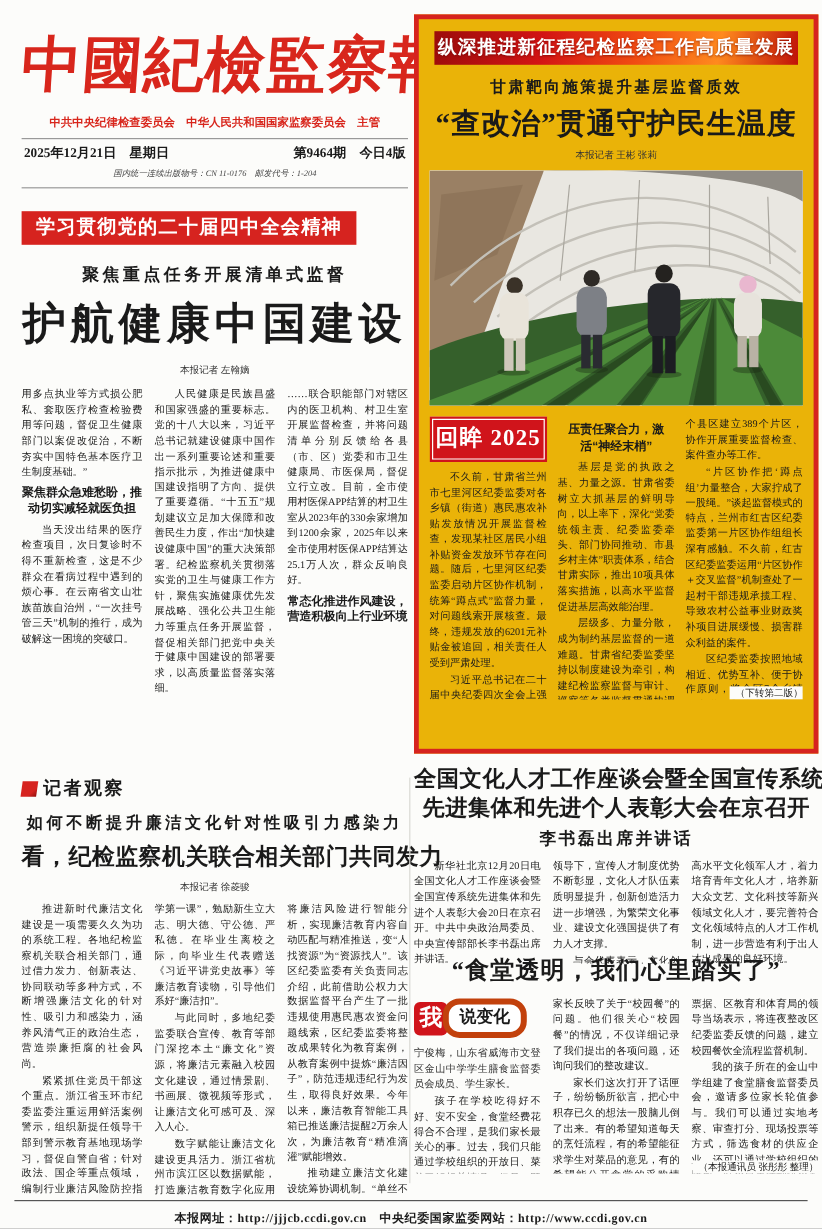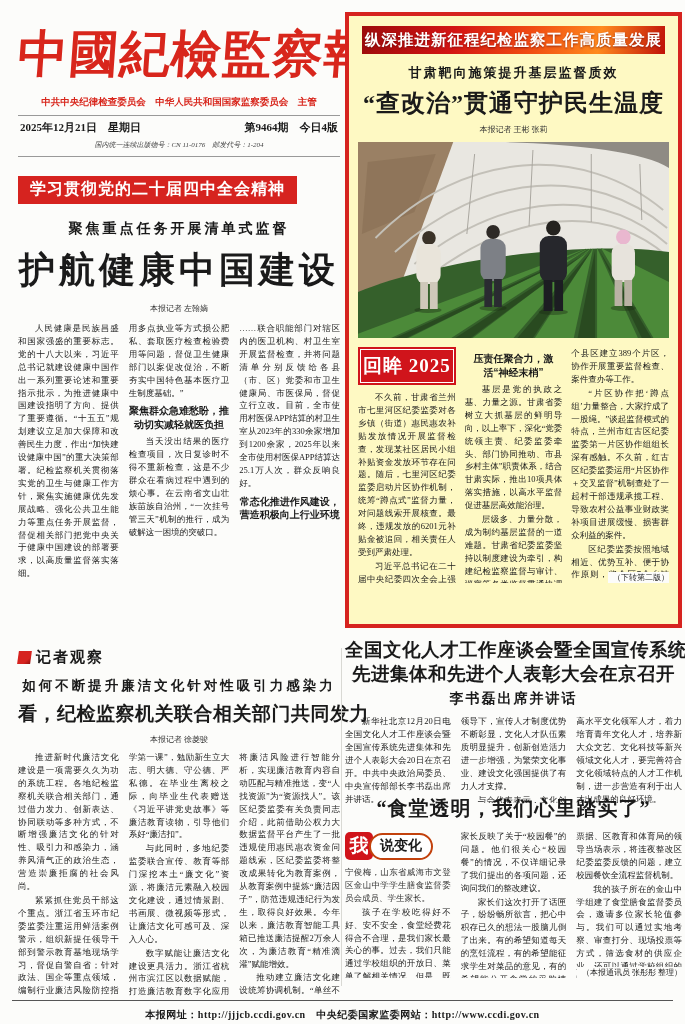--- a/index.html
+++ b/index.html
@@ -26,21 +26,21 @@
   .lead-left{position:absolute;left:18px;top:176px;width:322px;}
   .red-banner{display:inline-block;background:#d6231f;color:#fff;font-weight:900;font-size:16px;
               padding:3px 12px 4px;letter-spacing:1px;font-family:"Liberation Sans","DejaVu Sans",sans-serif;}
   .ll-kicker{font-size:14px;font-weight:bold;text-align:center;letter-spacing:3px;margin-top:16px;}
   .ll-head{font-size:36px;font-weight:900;text-align:center;letter-spacing:4px;margin-top:8px;
            font-family:"Liberation Sans","DejaVu Sans",sans-serif;white-space:nowrap;}
   .ll-byline{margin:8px 0 8px;}
   .ll-cols{height:336px;}
   
   .lead-right{position:absolute;left:345px;top:12px;width:337px;height:616px;box-sizing:border-box;
-              border:4px solid #d6231f;background:#fef9c3;padding:8px 9px;}
+              border:4px solid #d6231f;background:#eab308;padding:8px 9px;}
   .lr-banner{height:28px;line-height:28px;text-align:center;color:#fff;font-weight:900;font-size:15.5px;
              letter-spacing:1px;font-family:"Liberation Sans","DejaVu Sans",sans-serif;
              background:linear-gradient(100deg,#9c0b0b 0%,#d31414 30%,#f04a12 55%,#ff8a1e 78%,#c01108 100%);
              text-shadow:0 1px 2px rgba(90,0,0,.6);margin:2px 4px 10px;}
   .lr-kicker{font-size:13px;font-weight:bold;text-align:center;letter-spacing:2px;}
   .lr-head{font-size:24px;font-weight:900;text-align:center;letter-spacing:1px;margin-top:5px;white-space:nowrap;}
   .lr-byline{margin:5px 0 7px;}
   .lr-photo{width:100%;height:196px;display:block;background:#e6e3dc;}
   .lr-caption{font-size:7.5px;line-height:1.5;text-align:justify;margin-top:5px;color:#222;}
   .lr-credit{float:right;font-weight:bold;}
@@ -55,21 +55,21 @@
   .cu-sub{font-size:14px;font-weight:bold;text-align:center;margin-top:4px;letter-spacing:2px;}
   .cu-cols{height:88px;margin-top:7px;}
   
   .canteen{position:absolute;left:345px;top:795px;width:337px;}
   .ca-head{font-size:20px;font-weight:900;text-align:center;letter-spacing:1px;white-space:nowrap;}
   .ca-cols{height:148px;margin-top:8px;}
   .badge-row{display:flex;align-items:center;margin:2px 0 6px;}
   .badge-me{width:28px;height:28px;background:#d0141b;color:#fff;font-weight:900;font-size:19px;
             line-height:28px;text-align:center;border-radius:5px;flex:0 0 28px;
             font-family:"Liberation Sans","DejaVu Sans",sans-serif;}
-  .badge-pill{border:2px solid #c2410c;border-radius:14px;padding:2px 9px 3px;margin-left:-4px;
+  .badge-pill{border:5px solid #c2410c;border-radius:14px;padding:2px 9px 3px;margin-left:-4px;
               font-size:14px;font-weight:900;background:#fff;white-space:nowrap;
               font-family:"Liberation Sans","DejaVu Sans",sans-serif;}
   .ca-intro{font-size:8px;color:#333;line-height:1.5;text-align:justify;margin:0 0 4px;}
   
   .observer{position:absolute;left:18px;top:648px;width:322px;}
   .ob-header{display:flex;align-items:center;gap:5px;}
   .ob-icon{width:13px;height:13px;background:linear-gradient(135deg,#d6231f 70%,#8f0f0c 100%);
            transform:skewX(-8deg);flex:0 0 13px;}
   .ob-title{font-size:15px;font-weight:900;letter-spacing:2px;font-family:"Liberation Sans","DejaVu Sans",sans-serif;}
   .ob-kicker{font-size:13.5px;font-weight:bold;text-align:center;letter-spacing:3px;margin-top:10px;}
@@ -191,26 +191,26 @@
     </div>
   </div>
 
   <div class="lead-left">
     <div class="red-banner">学习贯彻党的二十届四中全会精神</div>
     <div class="ll-kicker">聚焦重点任务开展清单式监督</div>
     <div class="ll-head">护航健康中国建设</div>
     <div class="byline ll-byline">本报记者 左翰嫡</div>
     <div class="cols ll-cols bodytext">
       <div>
-        <p class="pi">人民健康是民族昌盛和国家强盛的重要标志。党的十八大以来，习近平总书记就建设健康中国作出一系列重要论述和重要指示批示，为推进健康中国建设指明了方向、提供了重要遵循。“十五五”规划建议立足加大保障和改善民生力度，作出“加快建设健康中国”的重大决策部署。纪检监察机关贯彻落实党的卫生与健康工作方针，聚焦实施健康优先发展战略、强化公共卫生能力等重点任务开展监督，督促相关部门把党中央关于健康中国建设的部署要求，以高质量监督落实落细。</p>
-      </div>
-      <div>
         <p>用多点执业等方式损公肥私、套取医疗检查检验费用等问题，督促卫生健康部门以案促改促治，不断夯实中国特色基本医疗卫生制度基础。”</p>
         <div class="colhead">聚焦群众急难愁盼，推动切实减轻就医负担</div>
         <p class="pi">当天没出结果的医疗检查项目，次日复诊时不得不重新检查，这是不少群众在看病过程中遇到的烦心事。在云南省文山壮族苗族自治州，“一次挂号管三天”机制的推行，成为破解这一困境的突破口。</p>
+      </div>
+      <div>
+        <p class="pi">人民健康是民族昌盛和国家强盛的重要标志。党的十八大以来，习近平总书记就建设健康中国作出一系列重要论述和重要指示批示，为推进健康中国建设指明了方向、提供了重要遵循。“十五五”规划建议立足加大保障和改善民生力度，作出“加快建设健康中国”的重大决策部署。纪检监察机关贯彻落实党的卫生与健康工作方针，聚焦实施健康优先发展战略、强化公共卫生能力等重点任务开展监督，督促相关部门把党中央关于健康中国建设的部署要求，以高质量监督落实落细。</p>
       </div>
       <div>
         <p>……联合职能部门对辖区内的医卫机构、村卫生室开展监督检查，并将问题清单分别反馈给各县（市、区）党委和市卫生健康局、市医保局，督促立行立改。目前，全市使用村医保APP结算的村卫生室从2023年的330余家增加到1200余家，2025年以来全市使用村医保APP结算达25.1万人次，群众反响良好。</p>
         <div class="colhead">常态化推进作风建设，营造积极向上行业环境</div>
       </div>
     </div>
   </div>
 
   <div class="culture">
     <div class="cu-head">全国文化人才工作座谈会暨全国宣传系统</div>

